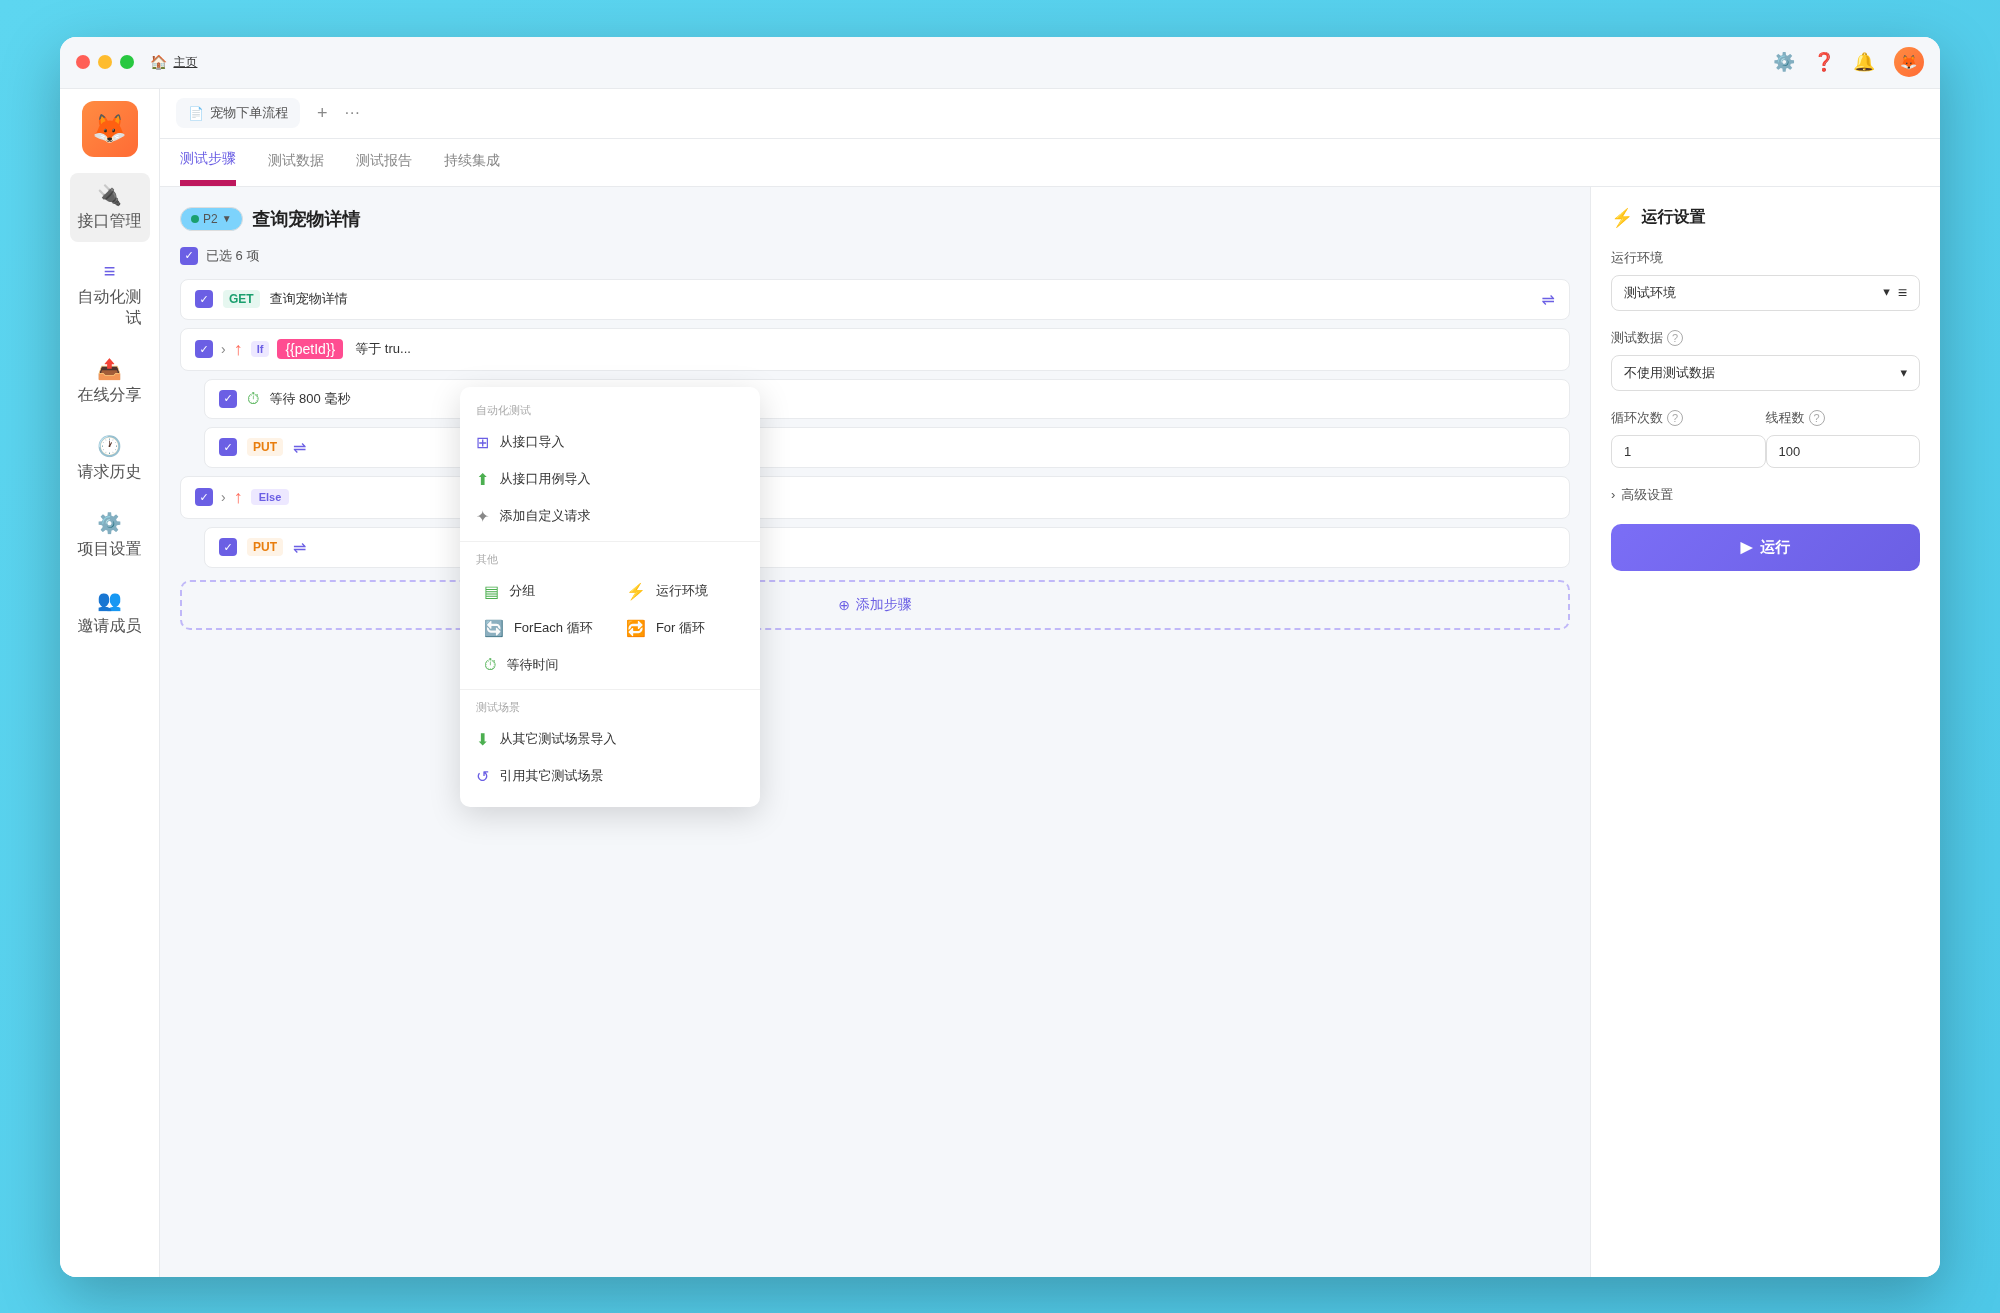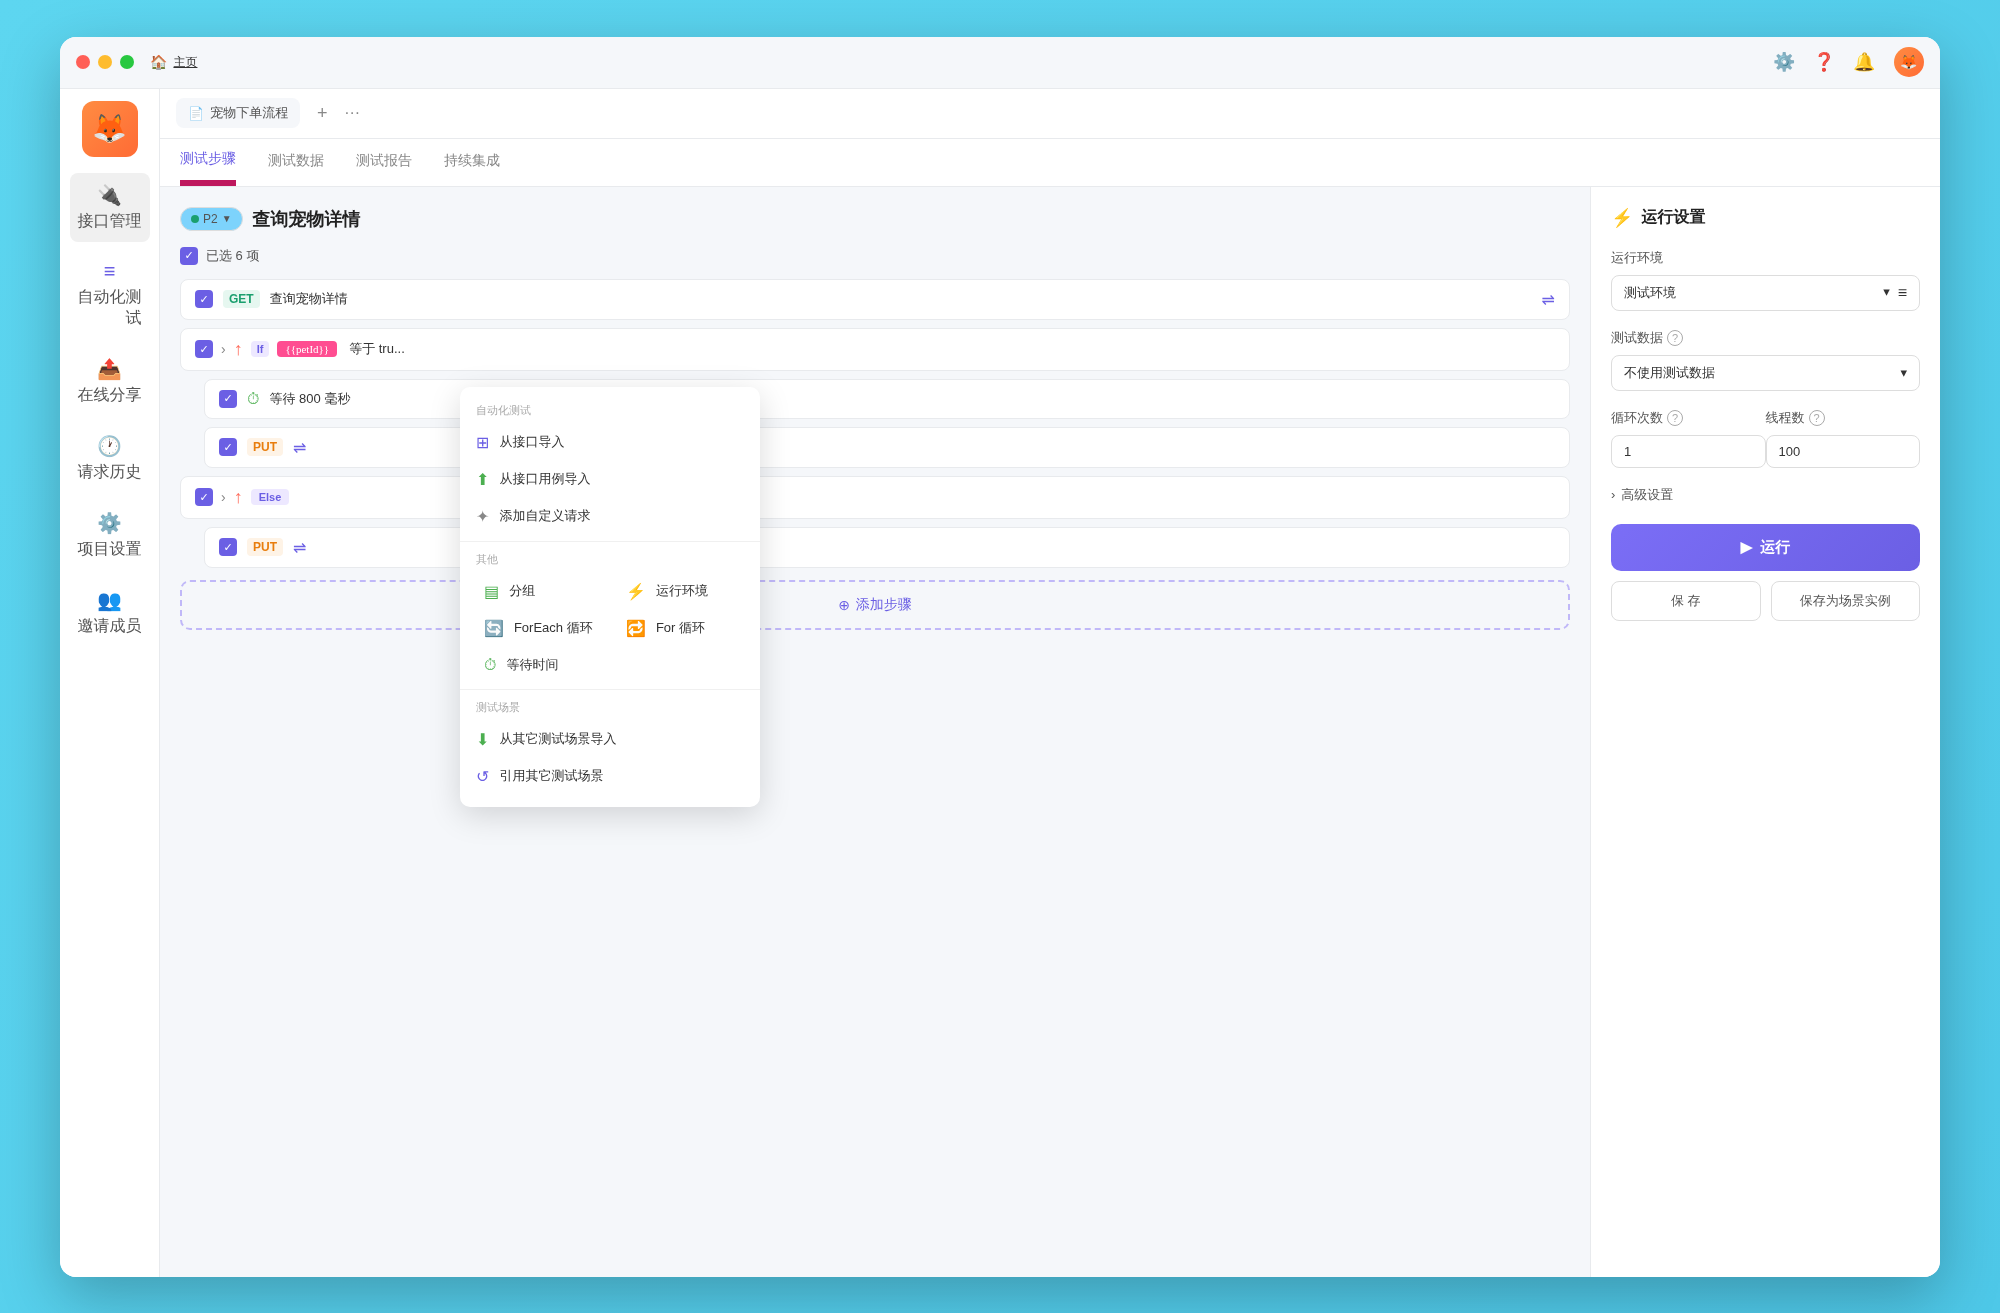--- a/index.html
+++ b/index.html
@@ -311,24 +311,24 @@
       background: #ede8ff;
       color: #6b5fe4;
       font-size: 11px;
       font-weight: 600;
       padding: 2px 6px;
       border-radius: 4px;
     }
     .tag-petid {
       background: #ff4d91;
       color: #fff;
-      font-size: 11px;
+      font-size: 14px;
       padding: 2px 8px;
       border-radius: 4px;
-      font-family: Liberation Serif, serif;
+      font-family: Liberation Sans, sans-serif;
     }
     .else-badge {
       background: #ede8ff;
       color: #6b5fe4;
       font-size: 11px;
       font-weight: 600;
       padding: 2px 8px;
       border-radius: 4px;
     }
     
@@ -735,21 +735,17 @@
           <div class="settings-advanced">
             <span>›</span>
             <span>高级设置</span>
           </div>
 
           <button class="run-btn">
             <span>▶</span>
             <span>运行</span>
           </button>
 
-          <div class="bottom-btns">
-            <button class="save-btn">保 存</button>
-            <button class="save-btn">保存为场景实例</button>
-          </div>
         </div>
       </div>
     </div>
   </div>
 </div>
 
 </body></html>

